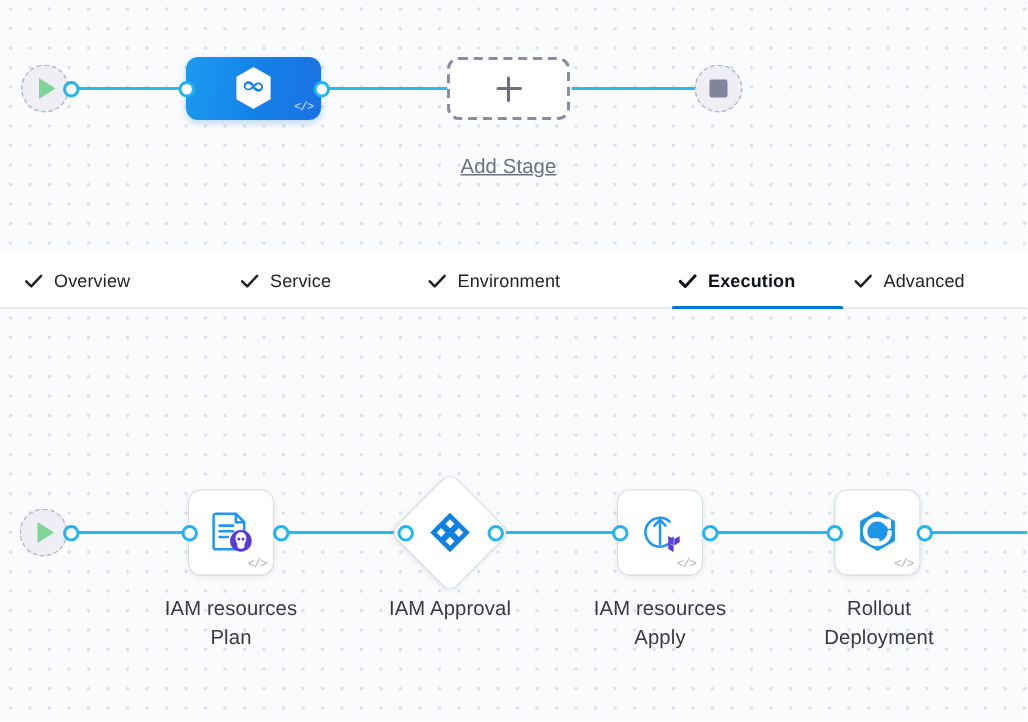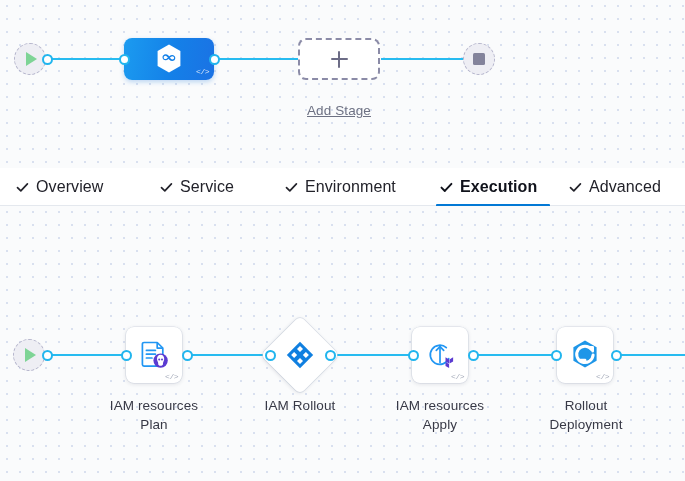--- a/index.html
+++ b/index.html
@@ -60,21 +60,21 @@
     top: 0;
     height: 38px;
     display: flex;
     align-items: center;
     gap: 7px;
     padding: 0 4px;
     cursor: pointer;
     user-select: none;
   }
   .tab .tab-label {
-    font-size: 16px;
+    font-size: 12px;
     color: #22222a;
     letter-spacing: .1px;
     white-space: nowrap;
   }
   .tab.active .tab-label { font-weight: bold; color: #10121b; }
   .tab .check {
     width: 13px;
     height: 13px;
     flex: 0 0 13px;
     display: block;
@@ -276,21 +276,21 @@
     </div>
 
     <div class="tab" style="left:281px;">
       <svg class="check" viewBox="0 0 14 14">
           <path d="M1.6 7.1 L5.2 10.7 L12.3 3.1" fill="none" stroke="#22222a" stroke-width="1.8" stroke-linecap="round" stroke-linejoin="round"></path>
         </svg>
       <span class="tab-label">Environment</span>
 
     </div>
 
-    <div class="tab active" style="left:436px; width:106px;">
+    <div class="tab active" style="left:448px; width:106px;">
       <svg class="check" viewBox="0 0 14 14">
           <path d="M1.6 7.1 L5.2 10.7 L12.3 3.1" fill="none" stroke="#10121b" stroke-width="2.1" stroke-linecap="round" stroke-linejoin="round"></path>
         </svg>
       <span class="tab-label">Execution</span>
       <div class="underline"></div>
     </div>
 
     <div class="tab" style="left:565px;">
       <svg class="check" viewBox="0 0 14 14">
           <path d="M1.6 7.1 L5.2 10.7 L12.3 3.1" fill="none" stroke="#22222a" stroke-width="1.8" stroke-linecap="round" stroke-linejoin="round"></path>
@@ -341,21 +341,21 @@
         <g fill="#ffffff">
           <path d="M15 6.1 18 9.1 15 12.1 12 9.1Z"></path>
           <path d="M15 17.9 18 20.9 15 23.9 12 20.9Z"></path>
           <path d="M9.1 12 12.1 15 9.1 18 6.1 15Z"></path>
           <path d="M20.9 12 23.9 15 20.9 18 17.9 15Z"></path>
         </g>
       </svg>
     </div>
     <div class="port" style="left:265px; top:143.5px;"></div>
     <div class="port" style="left:325px; top:143.5px;"></div>
-    <div class="node-label" style="left:225px; top:190px; width:150px;">IAM Rollout</div>
+    <div class="node-label" style="left:225px; top:190px; width:150px;">IAM Approval</div>
 
     <div class="step-node" style="left:412px; top:121px;">
       <svg width="34" height="34" viewBox="0 0 34 34">
         <path d="M25.7 20.6a9.6 9.6 0 1 1-2.4-10.9" fill="none" stroke="#2196f3" stroke-width="1.7" stroke-linecap="round"></path>
         <path d="M17 24.6V8.9" fill="none" stroke="#2196f3" stroke-width="1.7" stroke-linecap="round"></path>
         <path d="M13.3 12.4 17 8.6l3.7 3.8" fill="none" stroke="#2196f3" stroke-width="1.7" stroke-linecap="round" stroke-linejoin="round"></path>
         <g fill="#5b3bd1">
           <path d="M22.5 19.3l3.6 2.1v4.2l-3.6-2.1z"></path>
           <path d="M26.5 21.4l3.6-2.1v4.2l-3.6 2.1z"></path>
           <path d="M22.5 23.9l3.6 2.1v4.1l-3.6-2.1z"></path>

